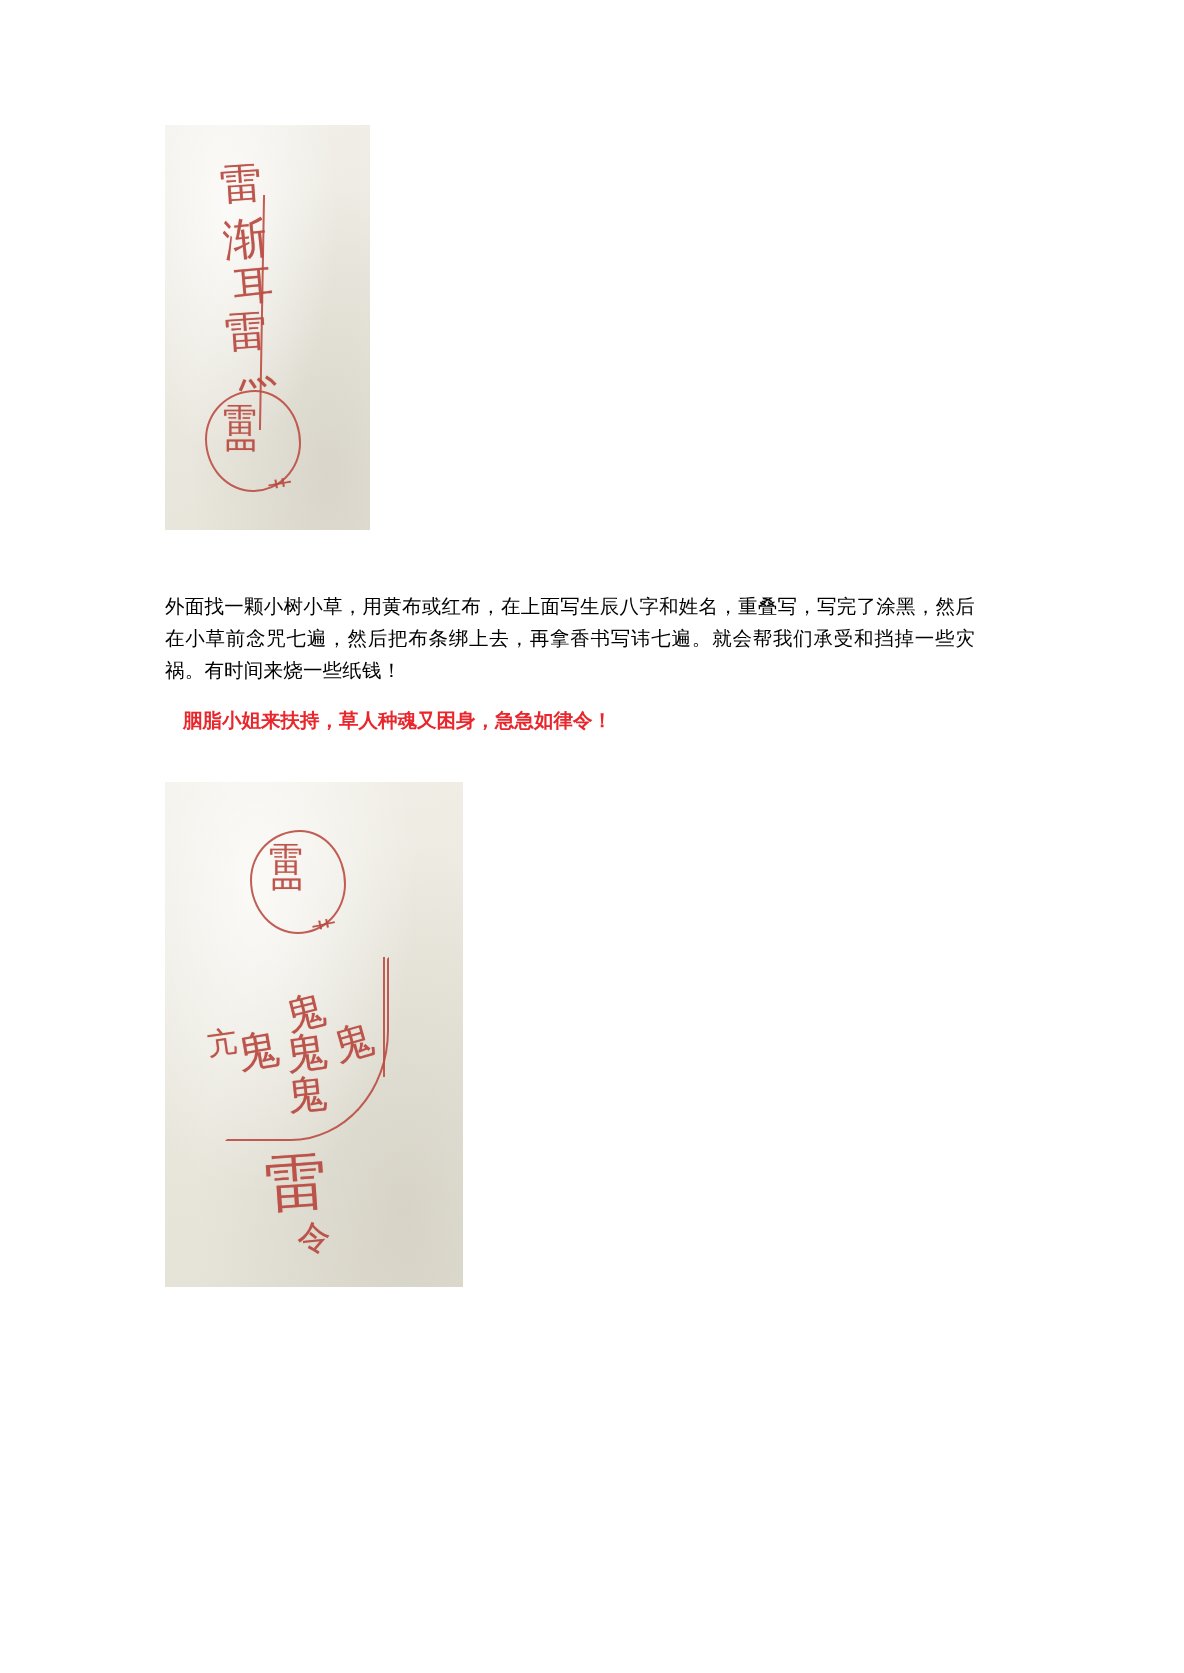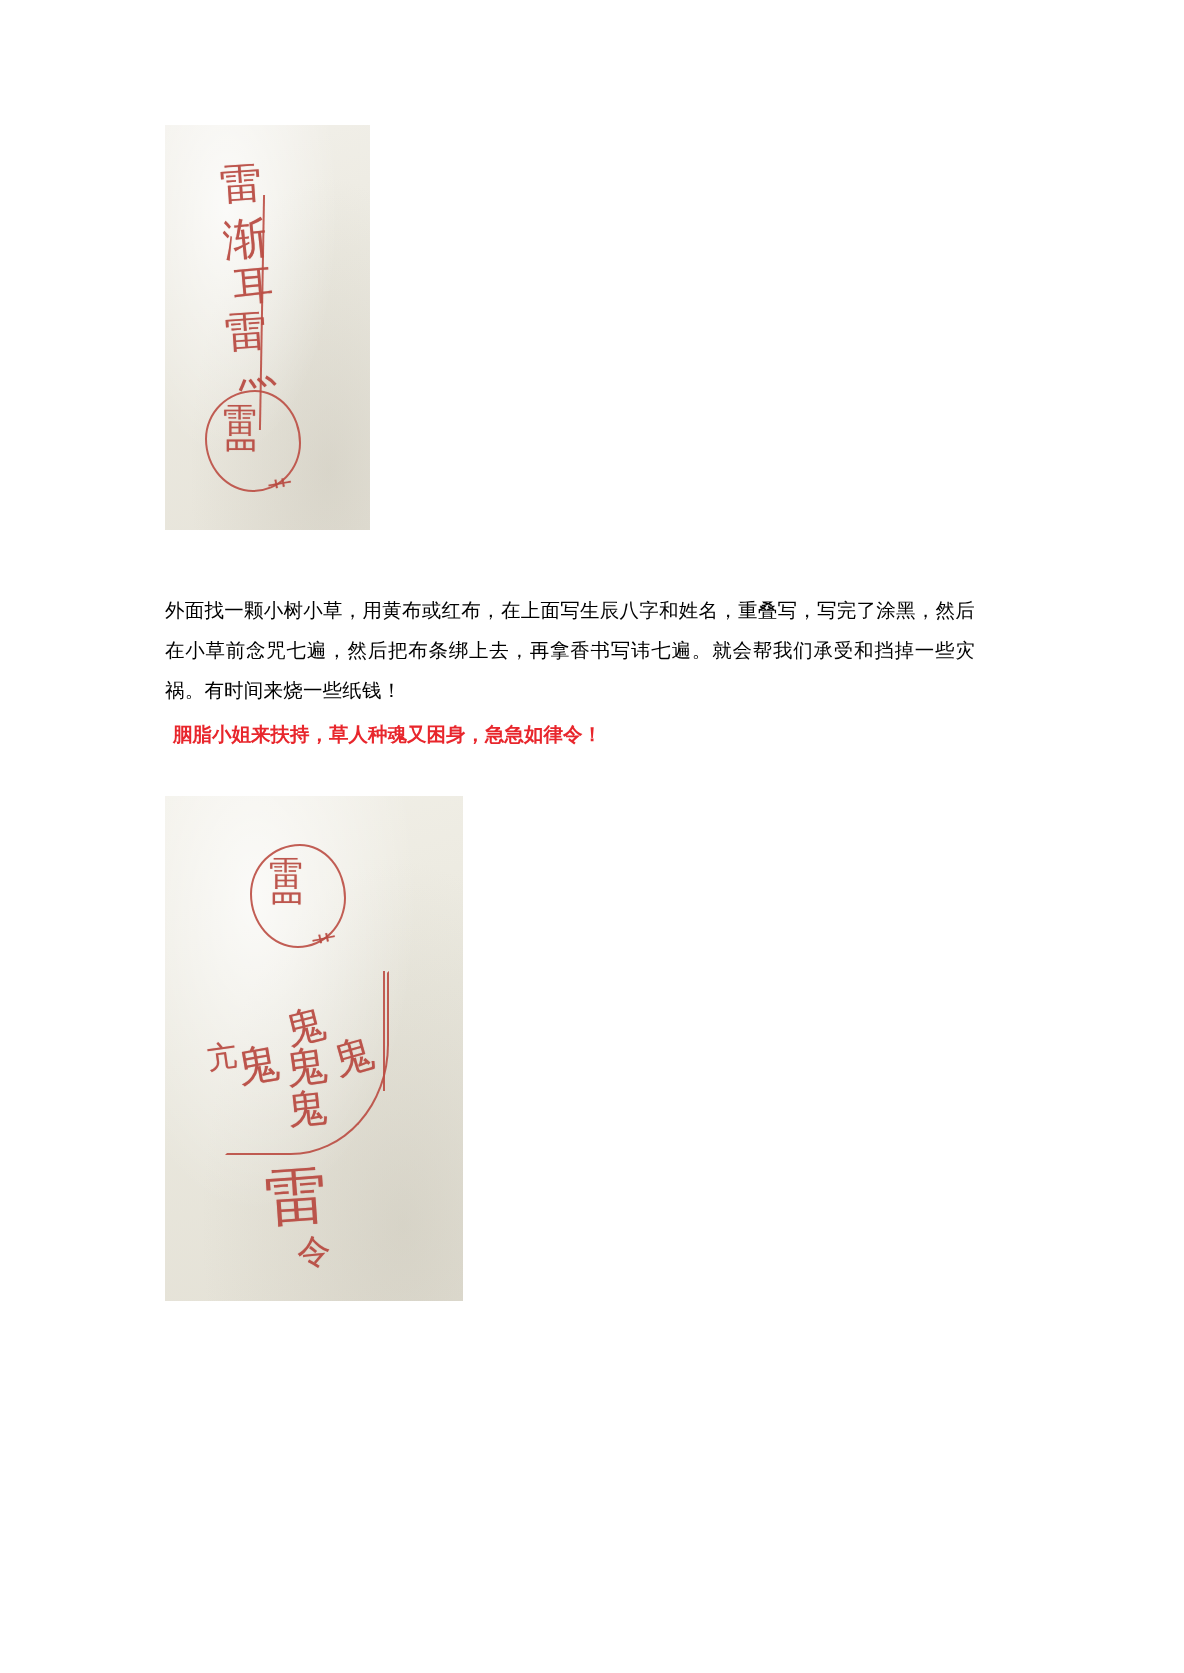--- a/index.html
+++ b/index.html
@@ -80,38 +80,38 @@
     border: 2px solid #bb4c42;
     border-top-color: transparent;
     border-left-color: transparent;
     border-radius: 0 0 60% 0;
     opacity: 0.9;
   }
 
   
   .para {
     font-size: 19.5px;
-    line-height: 40px;
+    line-height: 32px;
     letter-spacing: 0.2px;
     text-align: justify;
     margin: 0;
     color: #000;
   }
   .section-heading {
     font-size: 19.5px;
     line-height: 33px;
     font-weight: bold;
     margin: 0;
     color: #000;
   }
   .spell {
     font-size: 19.5px;
     line-height: 33px;
     font-weight: bold;
-    margin: 8px;
+    margin: 18px;
     color: #e8262c;
   }
   .block-gap-top { margin-top: 60px; }
   .img-gap-top { margin-top: 45px; }
 </style>
 </head>
 <body>
 
 <div class="page">
   <div class="content">

